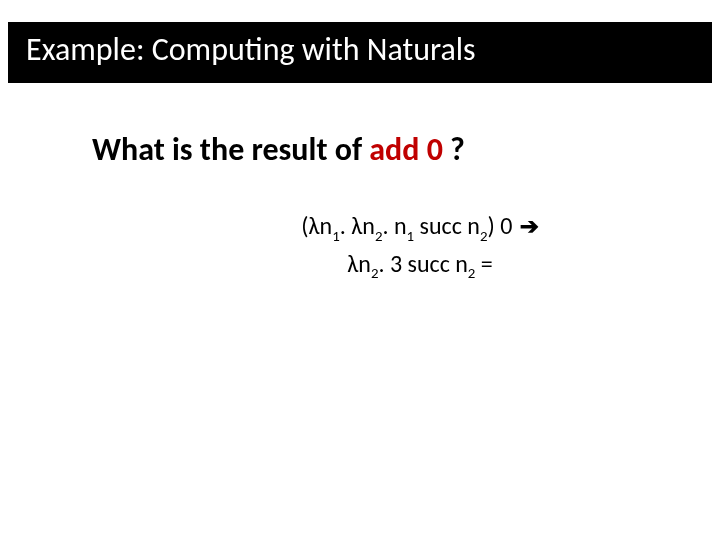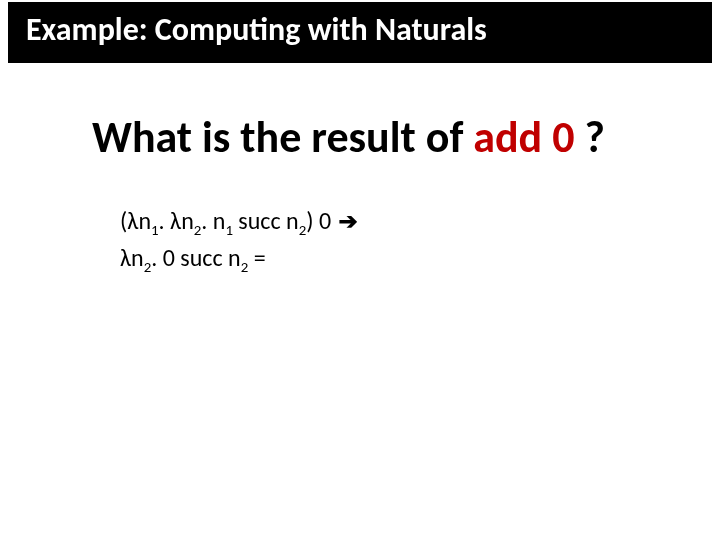--- a/index.html
+++ b/index.html
@@ -7,41 +7,42 @@
     width: 720px;
     height: 540px;
     background: #ffffff;
     font-family: Calibri, "Segoe UI", Arial, sans-serif;
     overflow: hidden;
   }
   .title-bar {
     background: #000000;
     color: #ffffff;
     font-size: 32px;
-    font-weight: 700;
+    font-weight: 400;
     padding: 10px 18px 14px 18px;
-    margin: 2px 8px 0 8px;
+    margin: 22px 8px 0 8px;
     line-height: 1.15;
   }
   .question {
-    font-size: 44px;
+    font-size: 32px;
     font-weight: 700;
     color: #000000;
     margin: 48px 0 0 92px;
     line-height: 1.2;
   }
   .question .accent {
     color: #c00000;
   }
   .deriv {
     margin: 40px 0 0 120px;
     font-size: 24px;
     font-weight: 400;
     color: #000000;
     line-height: 1.45;
+    text-align: center;
   }
   .deriv .row {
     display: block;
     white-space: nowrap;
   }
   .sub {
     font-size: 0.62em;
     vertical-align: sub;
     position: relative;
     top: 0.05em;
@@ -64,19 +65,19 @@
   <span>What is the result of  </span><span class="accent">add 0</span><span> ?</span>
 </div>
 
 <div class="deriv">
 
   <span class="row">
     <span>(</span><span>λ</span><span>n</span><span class="sub">1</span><span>. </span><span>λ</span><span>n</span><span class="sub">2</span><span>. n</span><span class="sub">1</span><span> succ n</span><span class="sub">2</span><span>) 0  </span><span class="arrow">➔</span>
   </span>
 
   <span class="row">
-    <span>λ</span><span>n</span><span class="sub">2</span><span>. 0 succ n</span><span class="sub">2</span><span> =</span>
+    <span>λ</span><span>n</span><span class="sub">2</span><span>. 3 succ n</span><span class="sub">2</span><span> =</span>
   </span>
 
 
 
 
 </div>
 
 </body></html>

